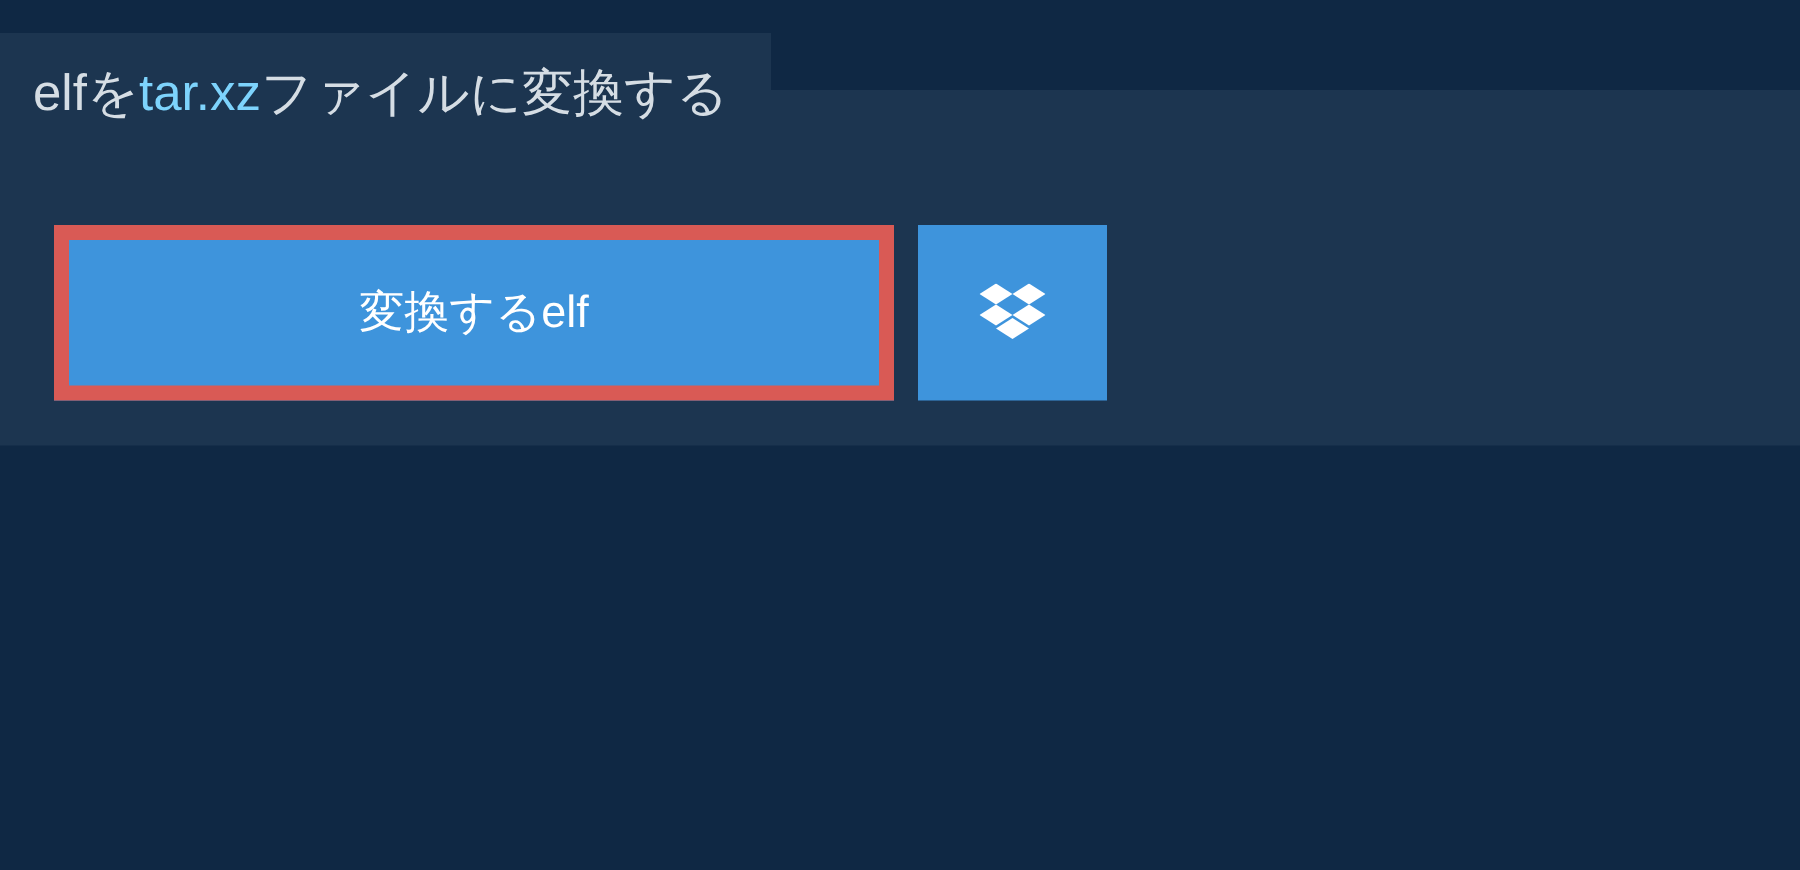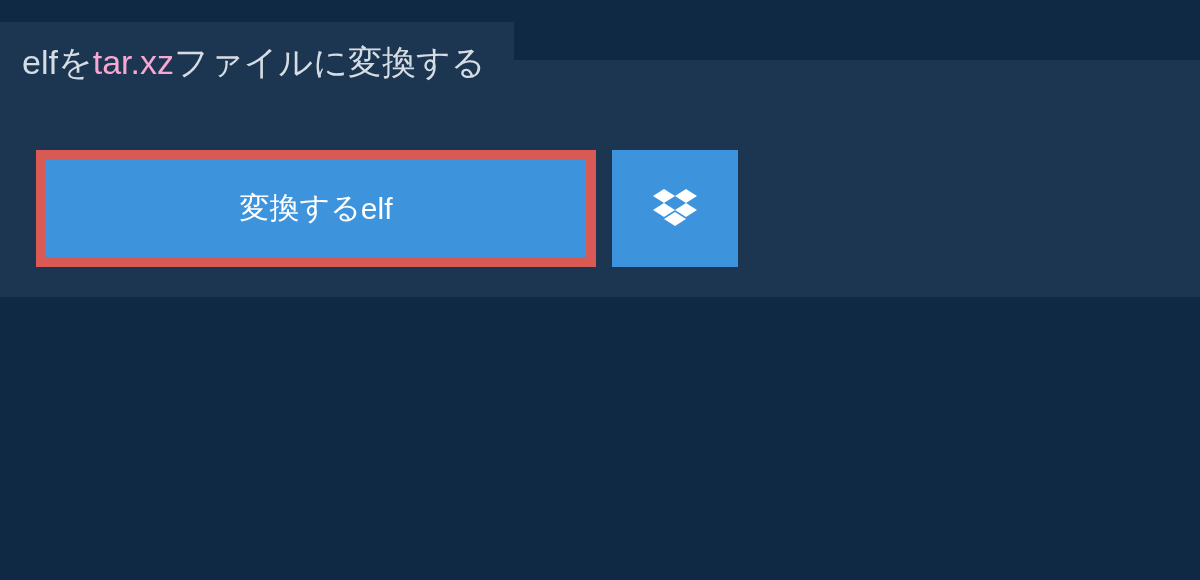--- a/index.html
+++ b/index.html
@@ -29,21 +29,21 @@
     .title {
       font-size: 34px;
       font-weight: 400;
       color: #d5dde4;
       line-height: 1.3;
     }
     .title .src-fmt {
       color: #d5dde4;
     }
     .title .dst-fmt {
-      color: #f9a8d4;
+      color: #7dd3fc;
     }
     .buttons-row {
       display: flex;
       gap: 16px;
       padding: 48px 0 0 36px;
     }
     .select-button {
       background-color: #3e94dc;
       border: 10px solid #d95a55;
       color: #ffffff;

